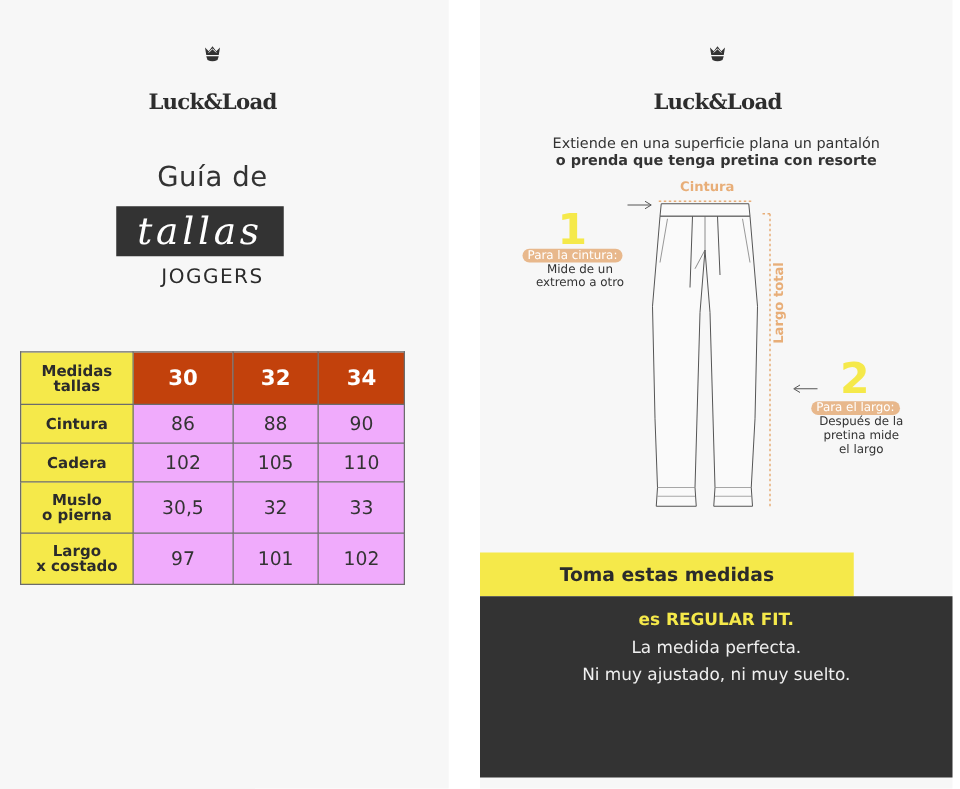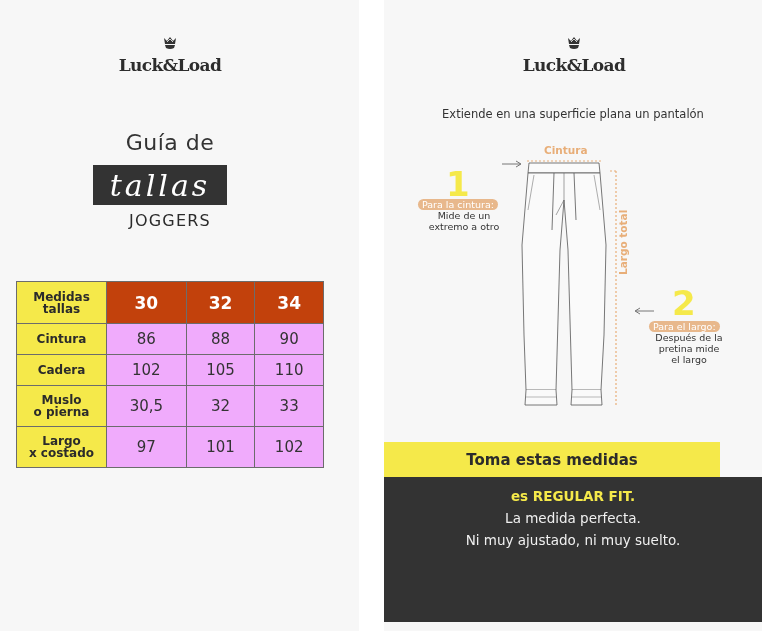--- a/index.html
+++ b/index.html
@@ -13,21 +13,21 @@
     position:absolute; top:0; height:631px;
     background:#f7f7f7;
   }
   .panel-left { left:0; width:359px; }
   .panel-right { left:384px; width:378px; }
 
   .logo { position:absolute; text-align:center; }
   .logo .crown { display:block; margin:0 auto; }
   .logo .wordmark {
     font-family:"DejaVu Serif", serif; font-weight:bold;
-    font-size:17px; letter-spacing:-0.6px; color:#2d2d2d; display:block; margin-top:4px;
+    font-size:17px; letter-spacing:-0.6px; color:#2d2d2d; display:block; margin-top:21px;
   }
 
   
   .guide-title { position:absolute; left:0; width:340px; text-align:center; top:130px;
     font-size:22px; color:#333; letter-spacing:0.5px; }
   .tallas-box { position:absolute; left:93px; top:165px; width:134px; height:40px; background:#333;
     display:flex; align-items:center; justify-content:center; }
   .tallas-box span { color:#fff; font-family:"DejaVu Serif", serif; font-style:italic; font-size:30px;
     letter-spacing:3px; font-weight:normal; }
   .joggers { position:absolute; left:0; width:340px; text-align:center; top:211px;
@@ -46,21 +46,21 @@
   .instr { position:absolute; left:0; width:378px; top:107px; text-align:center; font-size:11.5px; color:#333; line-height:14px; }
   .instr .bold { font-weight:bold; }
   .cintura-label { position:absolute; left:160px; top:144px; font-size:10.5px; font-weight:bold; color:#e8ae78; }
   .step-num { position:absolute; font-weight:bold; font-size:34px; color:#f5e94a; }
   .pill { position:absolute; background:#e8b88c; color:#fff; font-size:9.5px; border-radius:6px;
     padding:0 4px; line-height:11px; }
   .step-desc { position:absolute; font-size:9.5px; color:#333; text-align:center; line-height:11px; }
   .largo-label { position:absolute; left:233px; top:275px; transform:rotate(-90deg); transform-origin:left top;
     font-size:10.5px; font-weight:bold; color:#e8ae78; white-space:nowrap; }
 
-  .yellow-band { position:absolute; left:0; top:442px; width:336px; height:35px; background:#f5e94a;
+  .yellow-band { position:absolute; left:0; top:442px; width:299px; height:35px; background:#f5e94a;
     display:flex; align-items:center; justify-content:center; font-weight:bold; font-size:15px; color:#2b2b2b; }
   .dark-band { position:absolute; left:0; top:477px; width:378px; height:145px; background:#333333;
     text-align:center; }
   .dark-band .hl { color:#f5e94a; font-weight:bold; font-size:13.5px; line-height:22px; }
   .dark-band .note { color:#f0f0f0; font-size:13.5px; line-height:22px; }
 </style>
 </head>
 <body>
 
 <div class="panel panel-left">
@@ -129,20 +129,21 @@
     <svg class="crown" width="16" height="16" viewBox="0 0 16 16">
       <path d="M2 3 L5 6 L8 2 L11 6 L14 3 L13 9 L3 9 Z" fill="#333"></path>
       <path d="M3 10 H13 L12 13 Q8 15 4 13 Z" fill="#333"></path>
       <path d="M5 7 L8 4 L11 7" stroke="#fff" stroke-width="0.8" fill="none"></path>
     </svg>
     <span class="wordmark">Luck&amp;Load</span>
   </div>
 
   <div class="instr">
     <div>Extiende en una superficie plana un pantalón</div>
+    <div class="bold">o prenda que tenga pretina con resorte</div>
   </div>
 
   <div class="cintura-label">Cintura</div>
 
   <svg style="position:absolute; left:110px; top:155px;" width="150" height="260" viewBox="0 0 150 260">
 
     <line x1="33" y1="6" x2="108" y2="6" stroke="#e8ae78" stroke-width="1.2" stroke-dasharray="2,2"></line>
 
     <line x1="8" y1="9" x2="26" y2="9" stroke="#555" stroke-width="0.8"></line>
     <path d="M22 6 L27 9 L22 12" stroke="#555" stroke-width="0.8" fill="none"></path>

